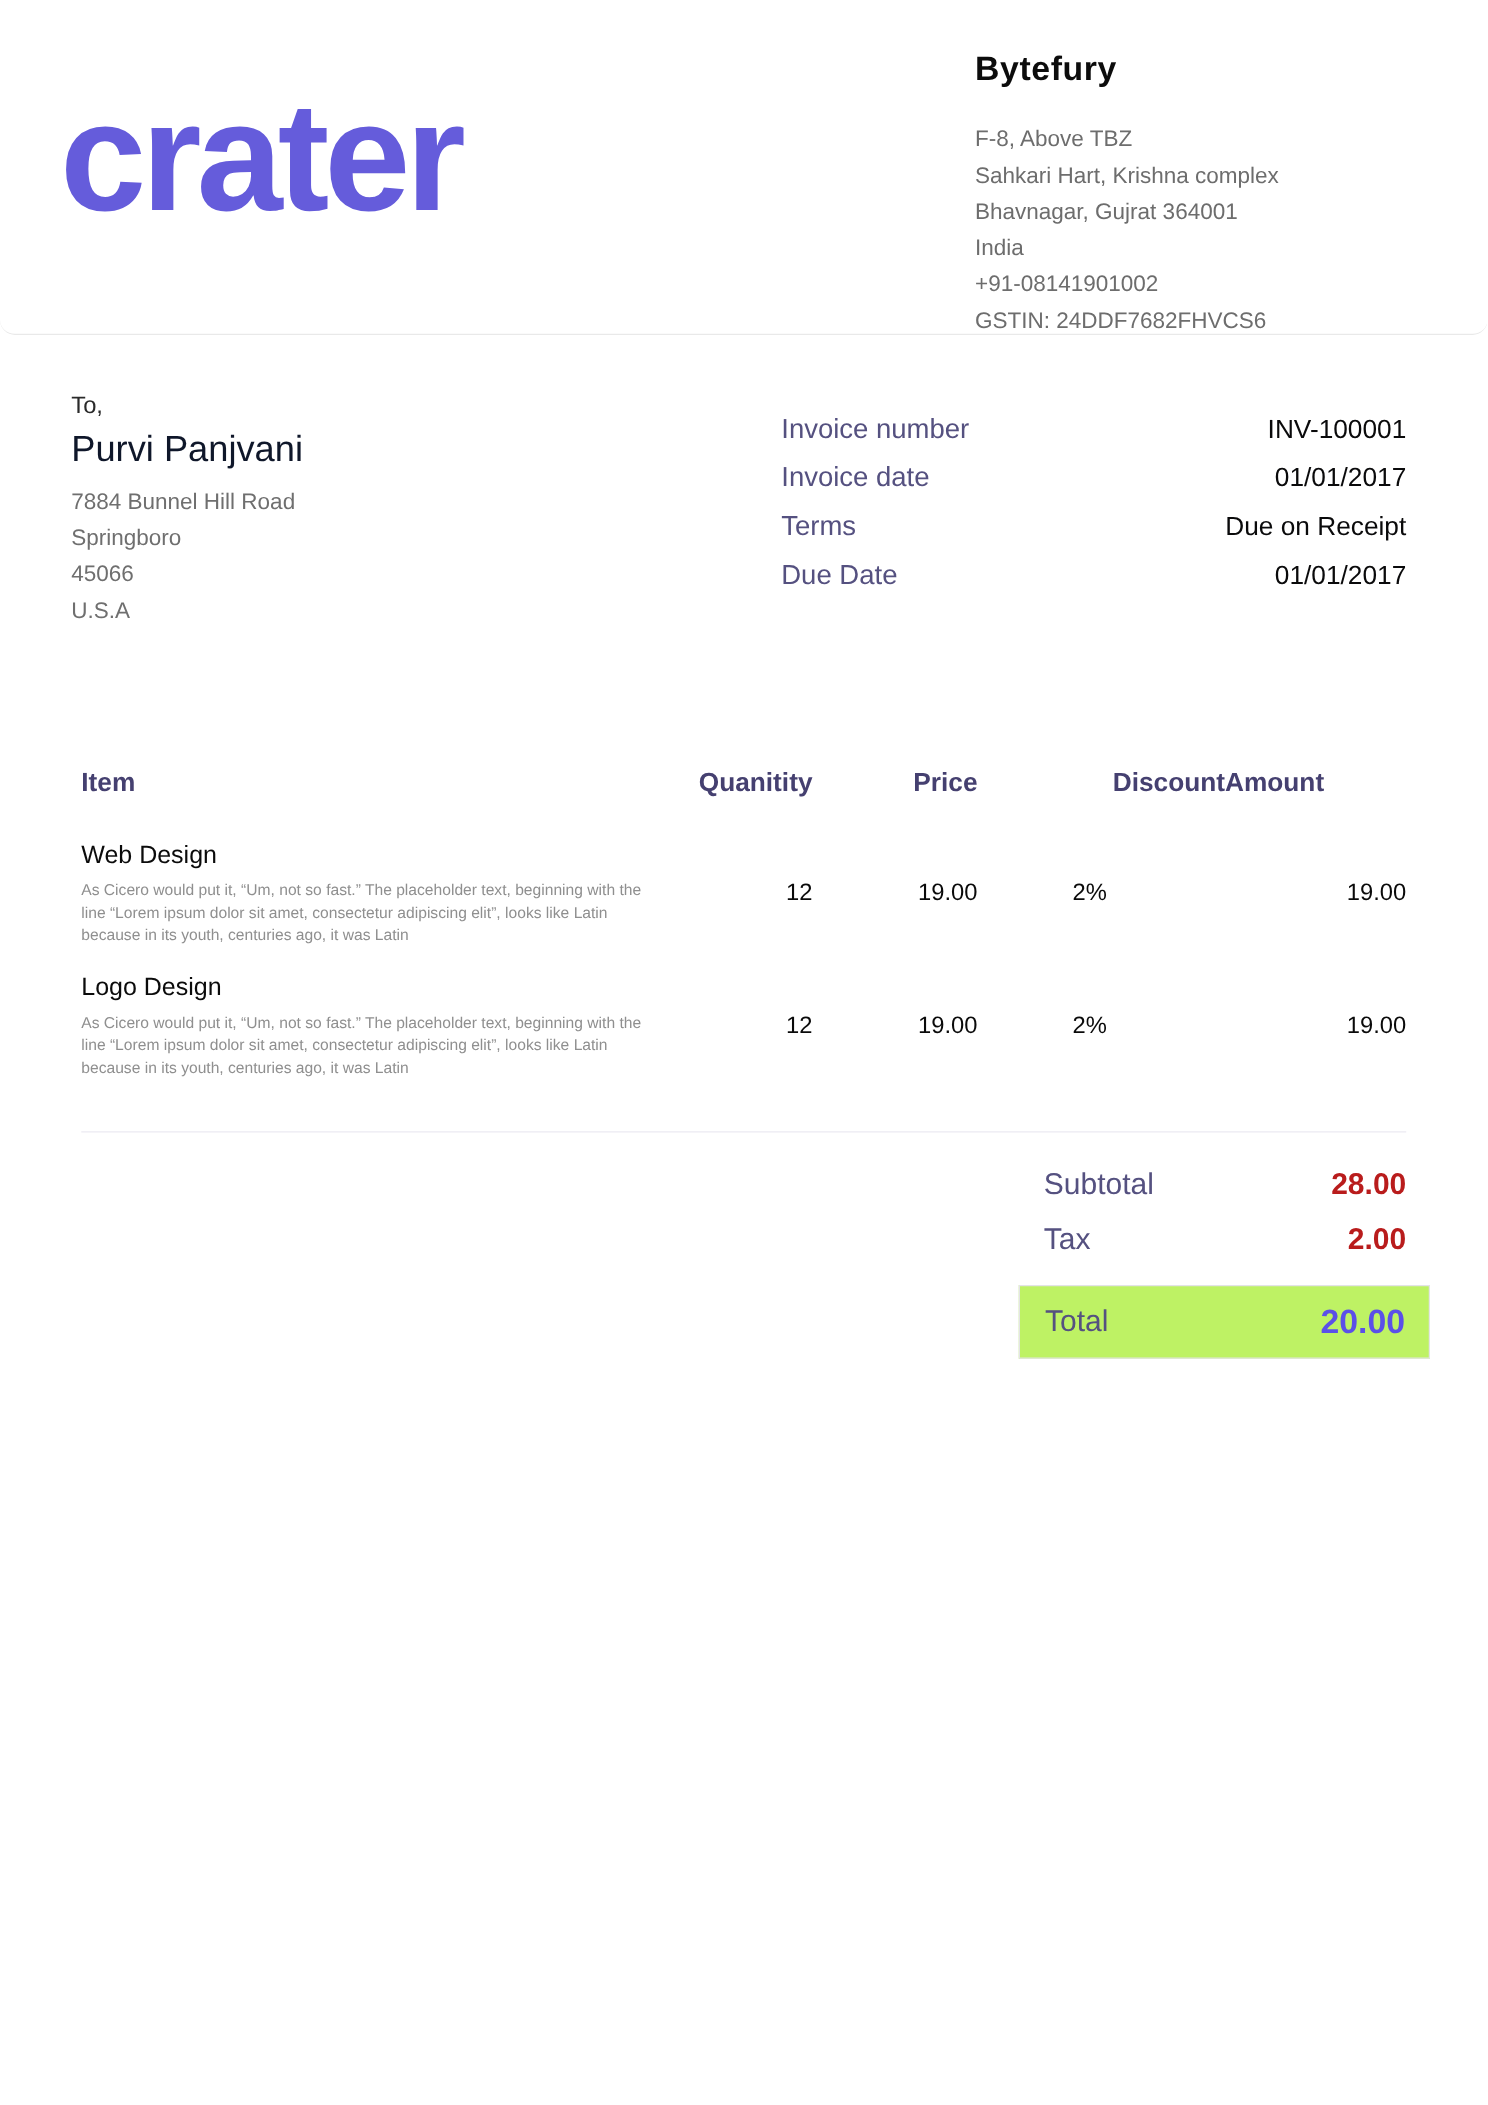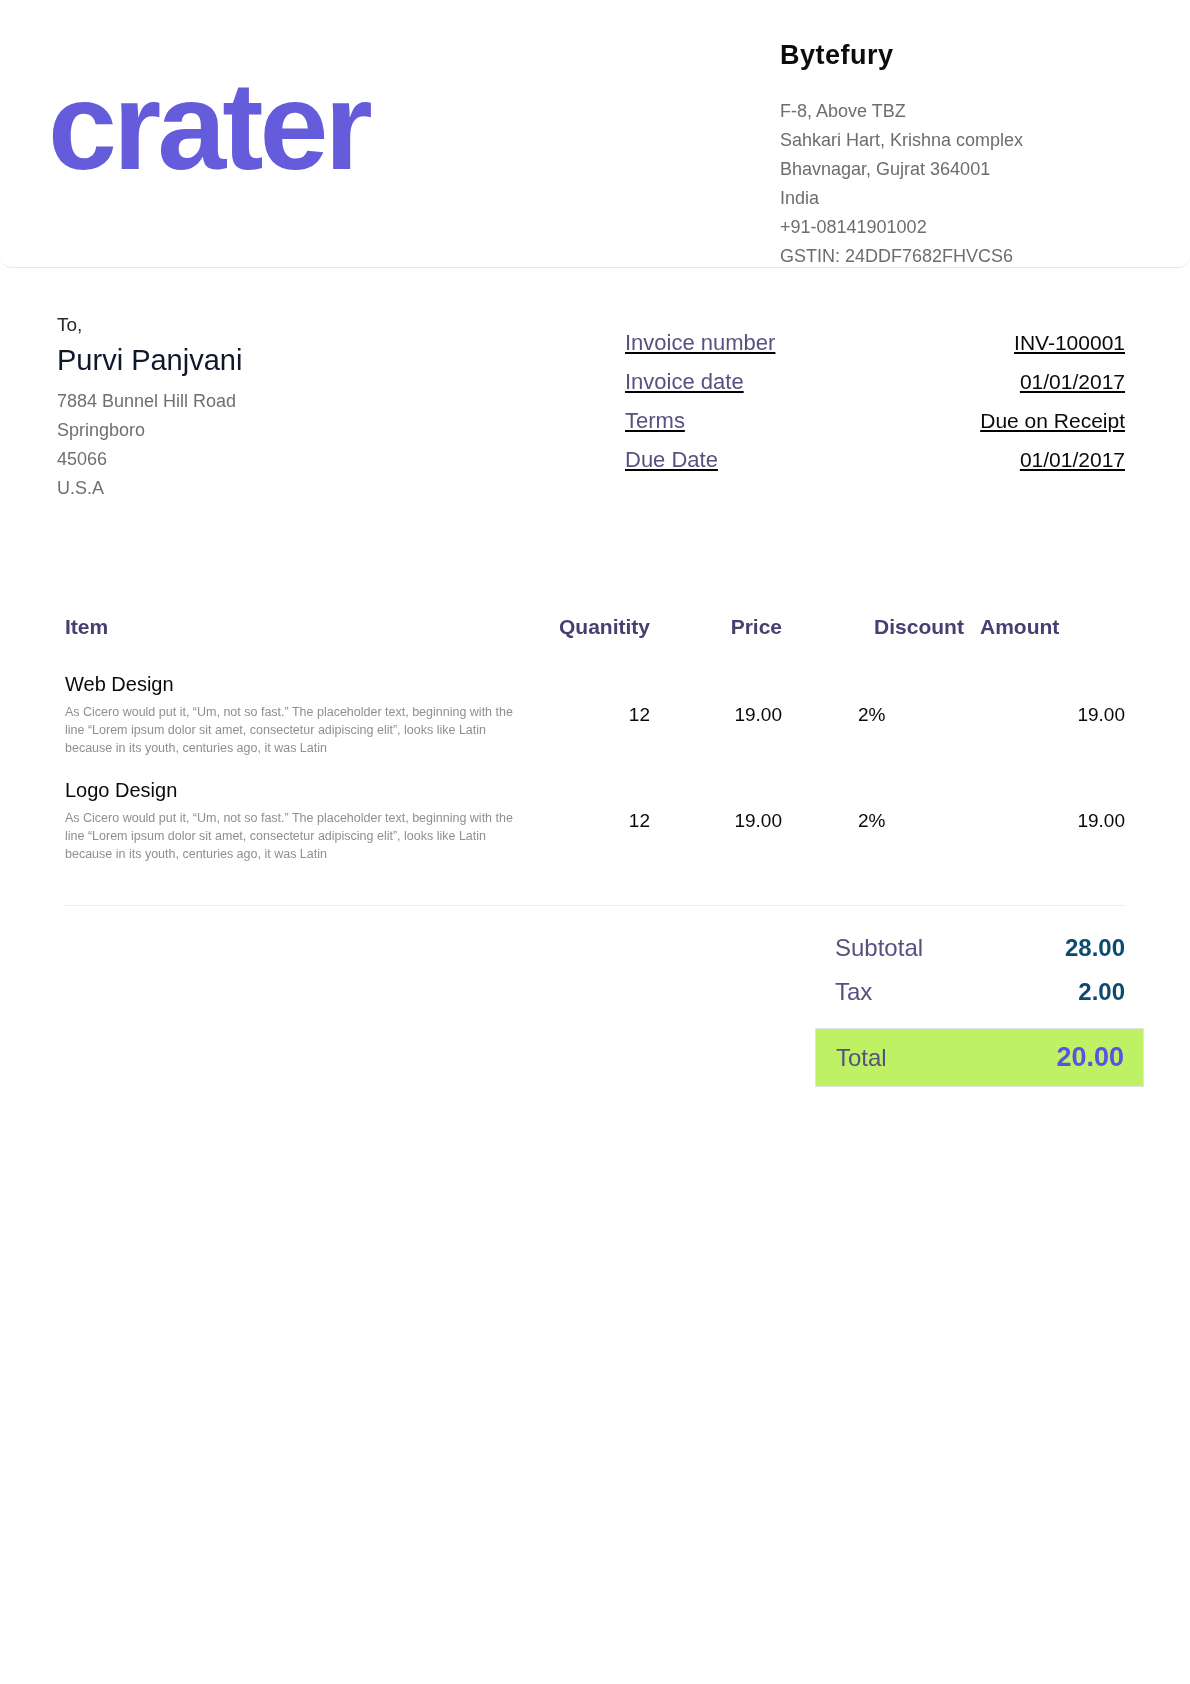--- a/index.html
+++ b/index.html
@@ -24,45 +24,45 @@
   .company { width:345px; padding-top:4px; }
   .company-name { font-size:27px; font-weight:700; color:#0c0c0c; letter-spacing:.5px; margin-bottom:26px; }
   .company-address div { font-size:18px; color:#6d6d6d; line-height:29px; }
 
   
   .info-section { display:flex; justify-content:space-between; padding:46px 65px 0 57px; }
   .to-prefix { font-size:19px; color:#2a2a2a; margin-bottom:8px; }
   .to-name { font-size:29px; color:#0f172a; font-weight:500; margin-bottom:10px; }
   .to-address div { font-size:18px; color:#6f6f6f; line-height:29px; }
   .meta { width:500px; margin-top:16px; }
-  .meta-row { display:flex; justify-content:space-between; align-items:baseline; margin-bottom:13px;text-decoration:underline; }
+  .meta-row { display:flex; justify-content:space-between; align-items:baseline; margin-bottom:13px; }
   .meta-label { font-size:22px; color:#555180; }
   .meta-value { font-size:21px; color:#0a0a0b; font-weight:500; }
 
   
   .items { margin:112px 65px 0; }
   table { width:100%; border-collapse:collapse; table-layout:fixed; }
   th { font-size:21px; font-weight:700; color:#454070; padding-bottom:30px; }
   .col-item   { width:460px; text-align:left; }
   .col-qty    { width:125px; text-align:right; }
   .col-price  { width:132px; text-align:right; }
-  .col-disc   { width:198px; text-align:center; padding-left:76px; }
+  .col-disc   { width:198px; text-align:right; padding-left:76px; }
   .col-amount { width:145px; text-align:left; }
   td { padding-top:4px; padding-bottom:18px; vertical-align:middle; }
   .item-name { font-size:20px; font-weight:500; color:#0b0b0b; margin-bottom:7px; }
   .item-desc { font-size:12.5px; color:#8f8f8f; line-height:18px; max-width:455px; }
   td.num { font-size:19px; font-weight:500; color:#0a0a0a; text-align:right; }
   td.disc { font-size:19px; font-weight:500; color:#0a0a0a; text-align:left; padding-left:76px; }
 
   
   .totals-section { margin:24px 65px 0; border-top:1px solid #eceaf2; padding-top:28px; }
   .totals { width:310px; margin-left:auto;text-align:center; }
   .t-row { display:flex; justify-content:space-between; align-items:baseline; padding-left:20px; margin-bottom:16px; }
   .t-label { font-size:24px; color:#555180; }
-  .t-value { font-size:24px; font-weight:600; color:#0c4a6e; }
+  .t-value { font-size:24px; font-weight:600; color:#b91c1c; }
   .total-box {
     border:1px solid #e3e3e6; background:#bef264;
     margin-top:22px; margin-right:-19px;
     padding:13px 19px 13px 20px;
     display:flex; justify-content:space-between; align-items:center;
   }
   .total-label { font-size:24px; color:#555180; }
   .total-value { font-size:27px; font-weight:700; color:#5b50e8; }
 </style>
 </head>

